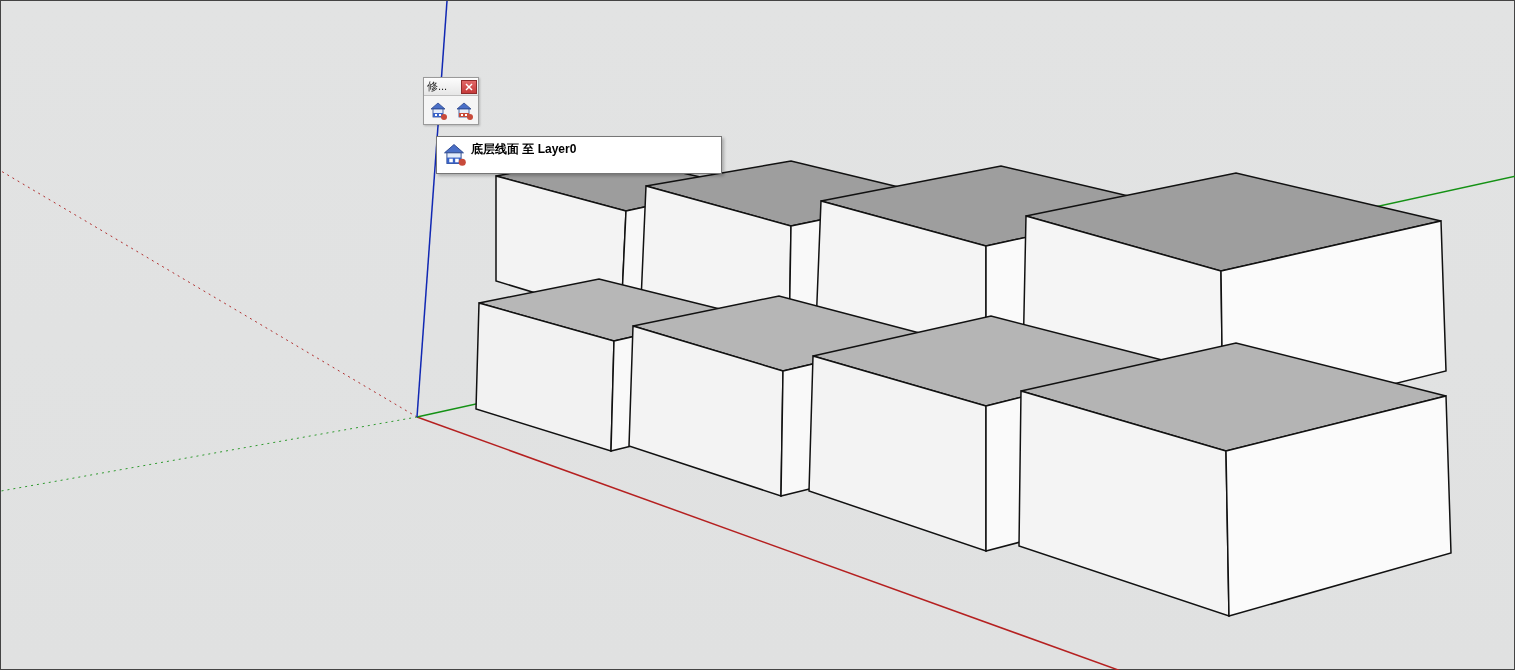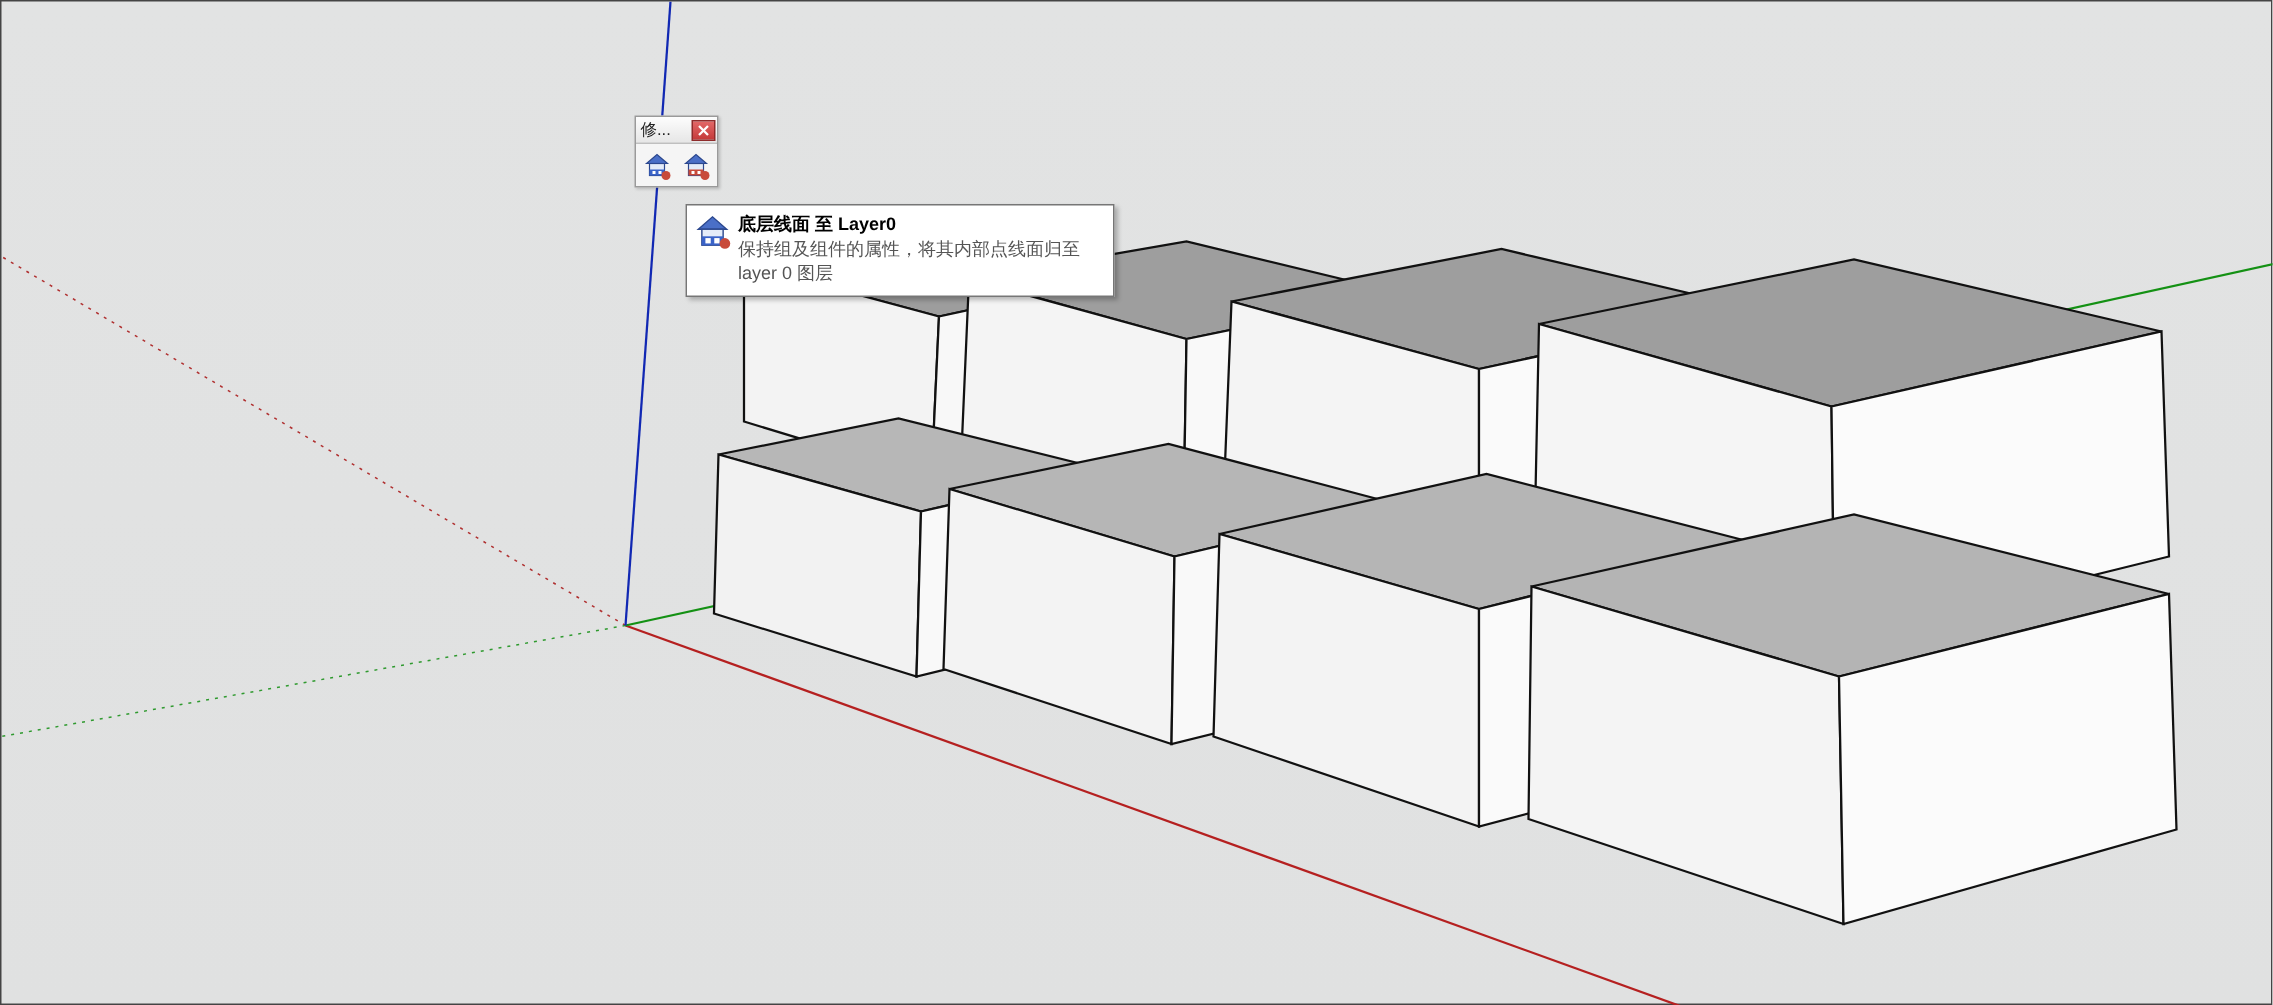--- a/index.html
+++ b/index.html
@@ -64,21 +64,21 @@
       display: flex;
       align-items: center;
       justify-content: center;
       cursor: pointer;
       background: transparent;
     }
 
     
     .tooltip {
       position: absolute;
-      left: 456px;
+      left: 435px;
       top: 135px;
       width: 286px;
       background: #ffffff;
       border: 1px solid #767676;
       box-shadow: 2px 2px 3px rgba(0,0,0,0.25);
       display: flex;
       padding: 4px 6px 6px 4px;
       z-index: 9;
       font-size: 12px;
       line-height: 1.35;
@@ -213,17 +213,16 @@
         <polygon points="3,10 11,3 19,10" fill="#4a6fc7" stroke="#2c488e" stroke-width="0.8"></polygon>
         <rect x="5" y="10" width="12" height="9" fill="#e4ecf9" stroke="#2c488e" stroke-width="0.8"></rect>
         <rect x="5" y="14" width="12" height="5" fill="#3a63c8"></rect>
         <rect x="7" y="15" width="3" height="3" fill="#fff"></rect>
         <rect x="12" y="15" width="3" height="3" fill="#fff"></rect>
         <circle cx="18" cy="18" r="3" fill="#c84a3a"></circle>
       </svg>
     </div>
     <div>
       <div class="tooltip-title">底层线面 至 Layer0</div>
-      <div class="tooltip-desc">保持组及组件的属性，将其内部点线面归至layer 0 图层</div>
     </div>
   </div>
 
 </div>
 
 </body></html>

